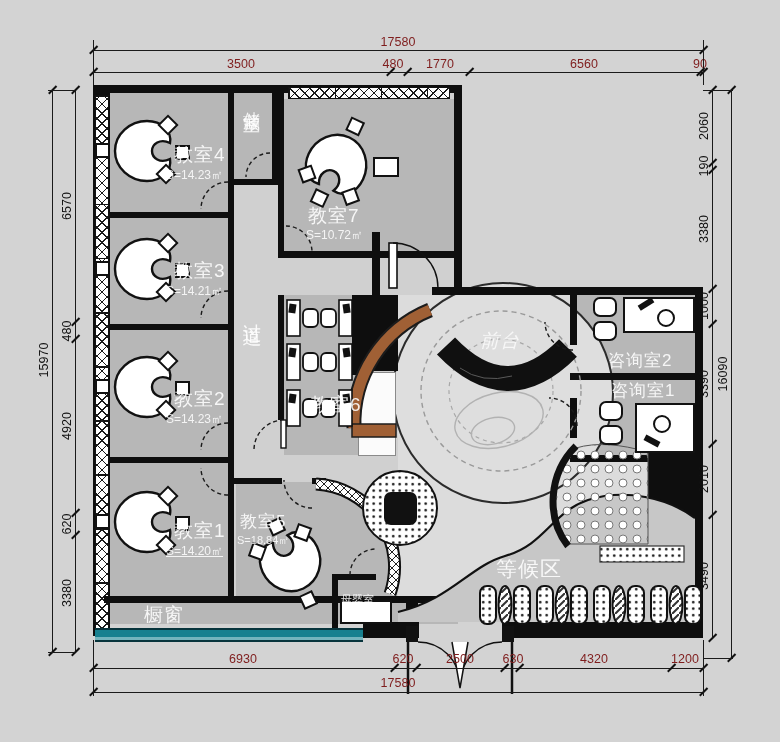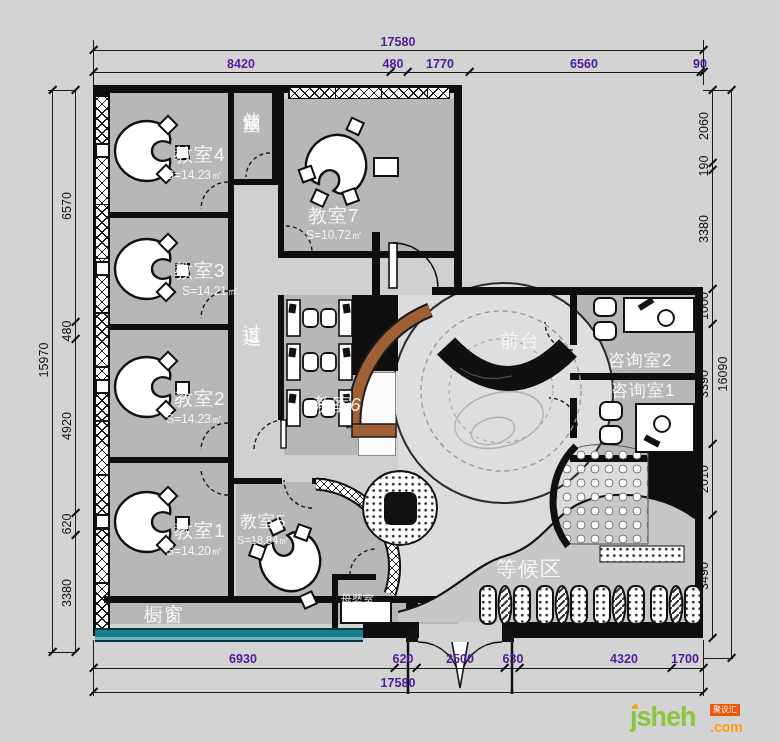--- a/index.html
+++ b/index.html
@@ -17,21 +17,21 @@
        repeating-linear-gradient(180deg,#111 0 1.5px,transparent 1.5px 54px);}
   .hatch-h{background-image:
        repeating-linear-gradient(45deg,#1a1a1a 0 1px,transparent 1px 7px),
        repeating-linear-gradient(-45deg,#1a1a1a 0 1px,transparent 1px 7px),
        repeating-linear-gradient(90deg,#111 0 1.5px,transparent 1.5px 46px);}
   .rname{position:absolute;color:rgba(255,255,255,.88);font-size:19px;font-weight:500;
          white-space:nowrap;letter-spacing:1px;}
   .rarea{position:absolute;color:rgba(255,255,255,.85);font-size:12px;white-space:nowrap;}
   .vtext{writing-mode:vertical-rl;letter-spacing:5px;}
   .dimline{position:absolute;background:#1a1a1a;}
-  .dlab{position:absolute;color:#4c1d95;font-size:12.5px;white-space:nowrap;transform:translateX(-50%);font-weight:bold;}
+  .dlab{position:absolute;color:#7f1d1d;font-size:12.5px;white-space:nowrap;transform:translateX(-50%);}
   .dlabv{position:absolute;color:#111;font-size:12.5px;white-space:nowrap;
          transform:translate(-50%,-50%) rotate(-90deg);}
   .tk{position:absolute;width:11px;height:1.6px;background:#111;transform:rotate(-45deg);}
   .teal{position:absolute;background:#17808f;border-top:2px solid #07343c;border-bottom:2px solid #07343c;
         box-shadow:inset 0 -3px 0 rgba(230,245,247,.45);}
   .whiteniche{position:absolute;background:#fbfbfb;border:1px solid #8a8a8a;}
   .ctable{position:absolute;background:#fff;border:2px solid #111;}
   .logo{position:absolute;left:630px;top:702px;width:140px;height:36px;}
   .logo .brand{color:#8cc63e;font-weight:bold;font-size:27px;letter-spacing:-1px;}
   .logo .tld{color:#f7a11a;font-weight:bold;font-size:14px;position:absolute;left:80px;top:17px;}
@@ -255,72 +255,72 @@
       <line x1="512" y1="642" x2="512" y2="694" stroke="#111" stroke-width="2.5"></line>
       <path d="M 418 642 A 42 42 0 0 1 460 684" fill="none" stroke="#111" stroke-width="1.5"></path>
       <path d="M 502 642 A 42 42 0 0 0 460 684" fill="none" stroke="#111" stroke-width="1.5"></path>
       <path d="M 452 642 L 460 688 L 468 642" fill="#fff" stroke="#111" stroke-width="1.5"></path>
     </g>
   </svg>
 
   <span class="rname" style="left:174px;top:142px;">教室4</span>
   <span class="rarea" style="left:166px;top:167px;">S=14.23㎡</span>
   <span class="rname" style="left:174px;top:258px;">教室3</span>
-  <span class="rarea" style="left:166px;top:283px;margin-left:16px;">S=14.21㎡</span>
+  <span class="rarea" style="left:166px;top:283px;">S=14.21㎡</span>
   <span class="rname" style="left:174px;top:386px;">教室2</span>
   <span class="rarea" style="left:166px;top:411px;">S=14.23㎡</span>
   <span class="rname" style="left:174px;top:518px;">教室1</span>
-  <span class="rarea" style="left:166px;top:543px;">S=14.20㎡</span>
+  <span class="rarea" style="left:166px;top:543px;text-decoration:underline;">S=14.20㎡</span>
   <span class="rname" style="left:308px;top:203px;">教室7</span>
   <span class="rarea" style="left:306px;top:227px;">S=10.72㎡</span>
   <span class="rname vtext" style="left:240px;top:98px;font-size:17px;letter-spacing:2px;">储藏室</span>
   <span class="rname vtext" style="left:239px;top:308px;">过道</span>
-  <span class="rname" style="left:310px;top:392px;font-style:italic;">教室6</span>
+  <span class="rname" style="left:310px;top:392px;">教室6</span>
   <span class="rname" style="left:240px;top:510px;font-size:17px;">教室5</span>
   <span class="rarea" style="left:237px;top:533px;font-size:11px;">S=18.84㎡</span>
-  <span class="rname" style="left:500px;top:328px;color:rgba(255,255,255,.75);">前台</span>
+  <span class="rname" style="left:480px;top:328px;color:rgba(255,255,255,.75);font-style:italic;">前台</span>
   <span class="rname" style="left:608px;top:349px;font-size:17px;">咨询室2</span>
   <span class="rname" style="left:611px;top:379px;font-size:17px;">咨询室1</span>
   <span class="rname" style="left:496px;top:555px;font-size:21px;">等候区</span>
   <span class="rname" style="left:144px;top:602px;font-family:Liberation Mono, monospace;">橱窗</span>
   <span class="rname" style="left:341px;top:592px;font-size:11px;letter-spacing:0;">母婴室</span>
 
   <div class="dimline" style="left:93px;top:50px;width:610px;height:1px;"></div>
   <span class="tk" style="left:88px;top:49px;"></span>
     <span class="tk" style="left:698px;top:49px;"></span>
   <span class="dlab" style="left:398px;top:35px;">17580</span>
   <div class="dimline" style="left:93px;top:72px;width:610px;height:1px;"></div>
   <span class="tk" style="left:88px;top:71px;"></span>
     <span class="tk" style="left:385px;top:71px;"></span>
   <span class="tk" style="left:402px;top:71px;"></span>
     <span class="tk" style="left:464px;top:71px;"></span>
   <span class="tk" style="left:695px;top:71px;"></span>
     <span class="tk" style="left:698px;top:71px;"></span>
-  <span class="dlab" style="left:241px;top:57px;">8420</span>
+  <span class="dlab" style="left:241px;top:57px;">3500</span>
   <span class="dlab" style="left:393px;top:57px;">480</span>
   <span class="dlab" style="left:440px;top:57px;">1770</span>
   <span class="dlab" style="left:584px;top:57px;">6560</span>
   <span class="dlab" style="left:700px;top:57px;">90</span>
   <div class="dimline" style="left:93px;top:40px;width:1px;height:45px;"></div>
   <div class="dimline" style="left:703px;top:40px;width:1px;height:45px;"></div>
 
   <div class="dimline" style="left:93px;top:668px;width:610px;height:1px;"></div>
   <span class="tk" style="left:88px;top:667px;"></span>
     <span class="tk" style="left:389px;top:667px;"></span>
   <span class="tk" style="left:411px;top:667px;"></span>
     <span class="tk" style="left:499px;top:667px;"></span>
   <span class="tk" style="left:514px;top:667px;"></span>
     <span class="tk" style="left:666px;top:667px;"></span>
   <span class="tk" style="left:698px;top:667px;"></span>
   <span class="dlab" style="left:243px;top:652px;">6930</span>
   <span class="dlab" style="left:403px;top:652px;">620</span>
   <span class="dlab" style="left:460px;top:652px;">2500</span>
   <span class="dlab" style="left:513px;top:652px;">630</span>
-  <span class="dlab" style="left:624px;top:652px;text-align:center;">4320</span>
-  <span class="dlab" style="left:685px;top:652px;">1700</span>
+  <span class="dlab" style="left:594px;top:652px;text-align:center;">4320</span>
+  <span class="dlab" style="left:685px;top:652px;">1200</span>
   <div class="dimline" style="left:93px;top:692px;width:610px;height:1px;"></div>
   <span class="tk" style="left:88px;top:691px;"></span>
     <span class="tk" style="left:698px;top:691px;"></span>
   <span class="dlab" style="left:398px;top:676px;">17580</span>
   <div class="dimline" style="left:93px;top:640px;width:1px;height:56px;"></div>
   <div class="dimline" style="left:703px;top:640px;width:1px;height:56px;"></div>
 
   <div class="dimline" style="left:52px;top:90px;width:1px;height:562px;"></div>
   <span class="tk" style="left:47px;top:89px;"></span>
     <span class="tk" style="left:47px;top:651px;"></span>
@@ -356,20 +356,14 @@
   <span class="dlabv" style="left:704px;top:384px;">3390</span>
   <span class="dlabv" style="left:704px;top:479px;">2010</span>
   <span class="dlabv" style="left:704px;top:576px;">3490</span>
   <div class="dimline" style="left:731px;top:90px;width:1px;height:568px;"></div>
   <span class="tk" style="left:726px;top:89px;"></span>
     <span class="tk" style="left:726px;top:657px;"></span>
   <span class="dlabv" style="left:723px;top:374px;">16090</span>
   <div class="dimline" style="left:703px;top:90px;width:30px;height:1px;"></div>
   <div class="dimline" style="left:703px;top:658px;width:30px;height:1px;"></div>
 
-  <div class="logo">
-    <span class="brand">jsheh</span>
-    <span class="jdot"></span>
-    <span class="badge">聚设汇</span>
-    <span class="tld">.com</span>
-  </div>
 
 </div>
 
 </body></html>

